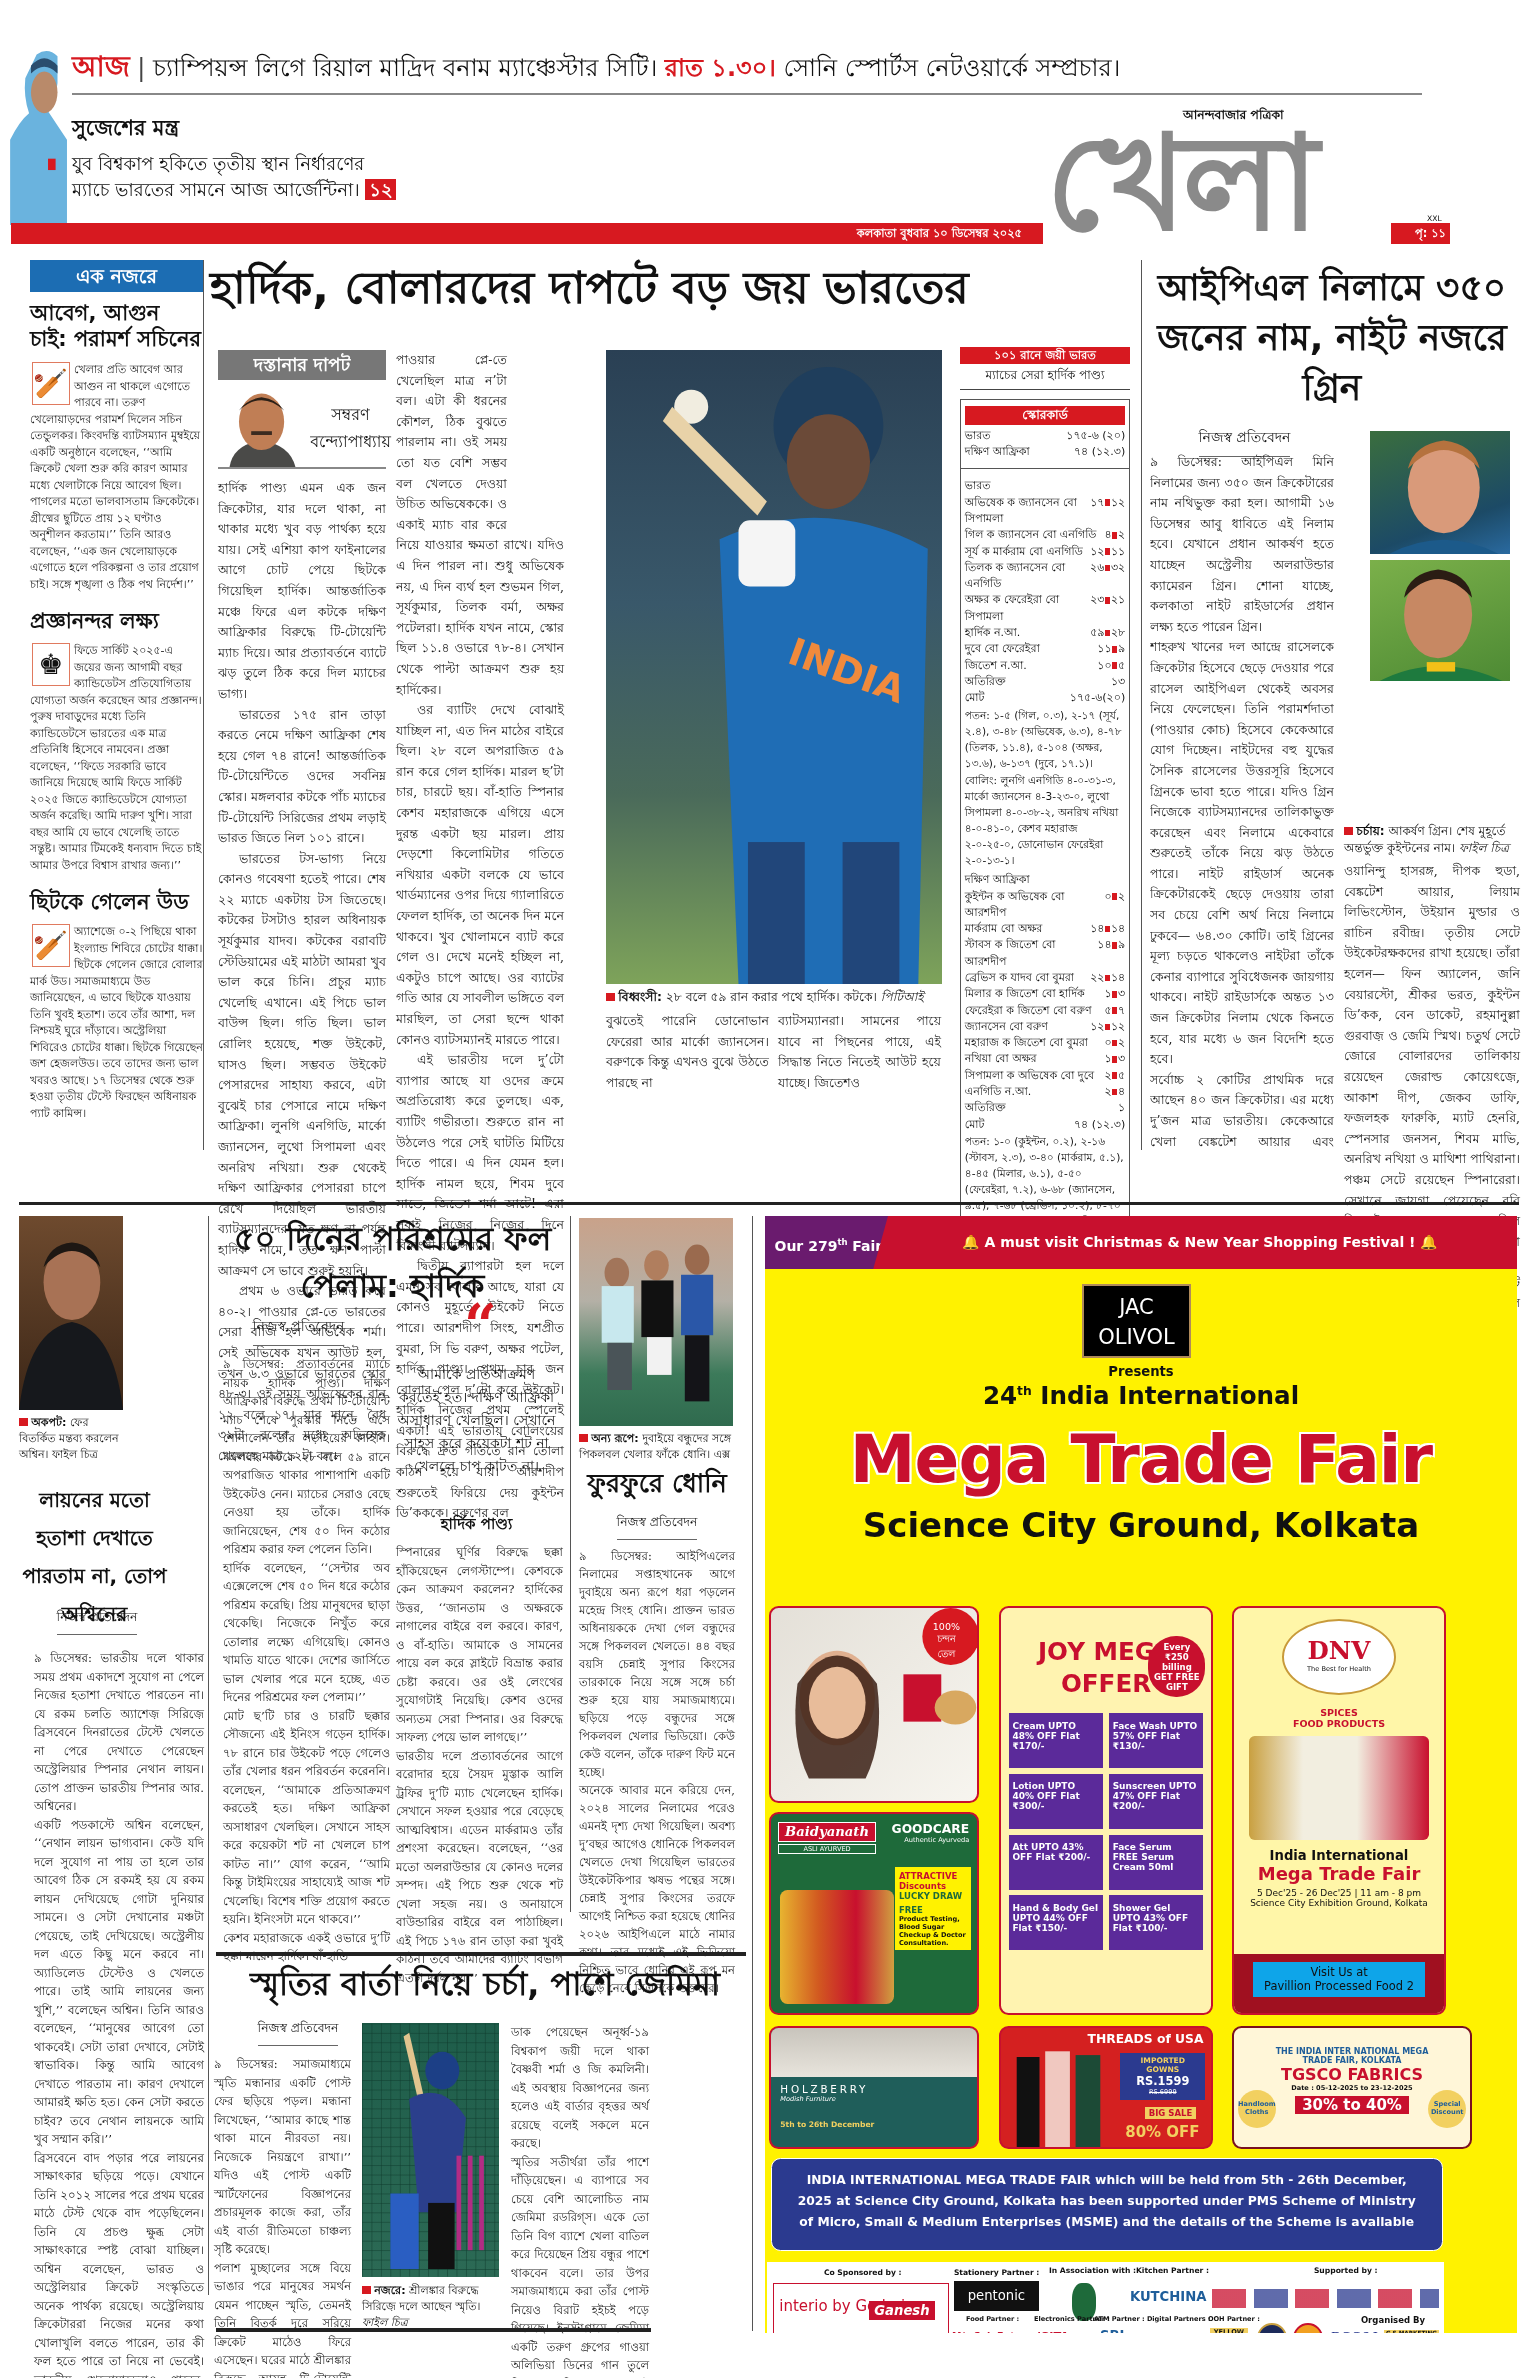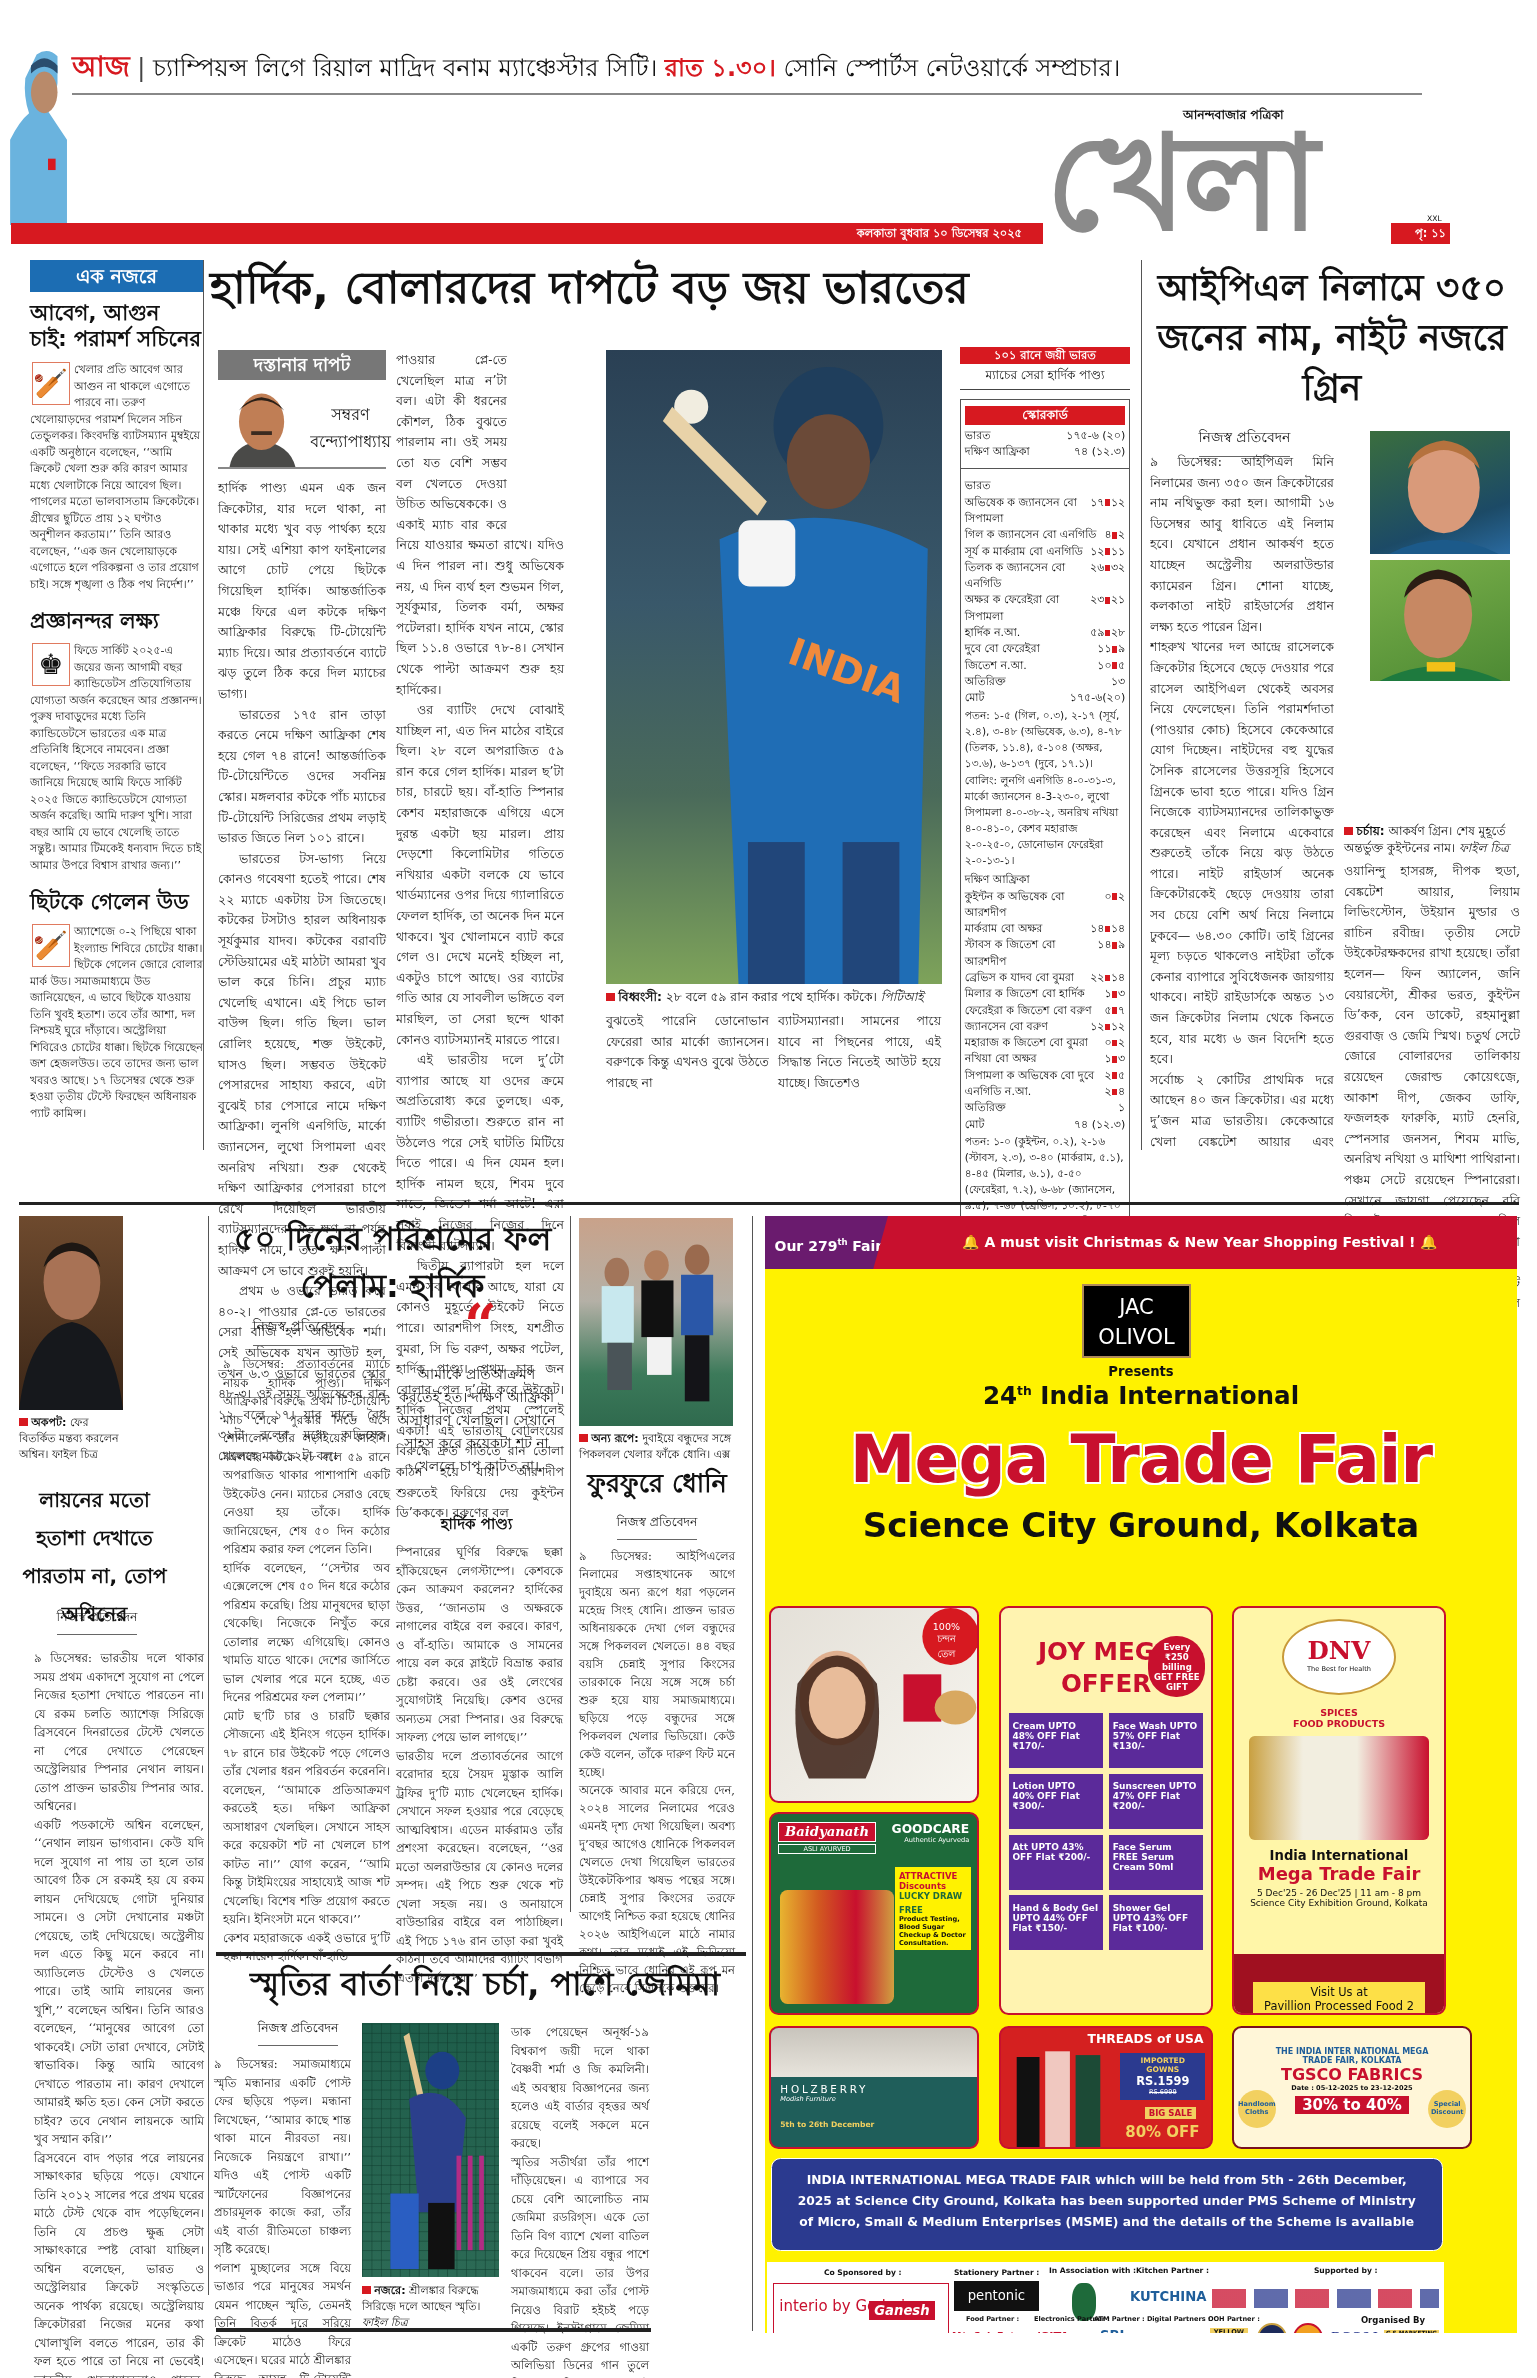--- a/index.html
+++ b/index.html
@@ -37,20 +37,28 @@
 
   <div class="abs" style="left:72px;top:45px;width:1325px;height:38px;display:flex;align-items:baseline;gap:7.6px;font-family:'DejaVu Sans',sans-serif;font-size:24px;">
     <span style="color:#d71920;font-weight:bold;font-size:28px;">আজ</span>
     <span style="color:#444;">|</span>
     <span>চ্যাম্পিয়ন্স লিগে রিয়াল মাদ্রিদ বনাম ম্যাঞ্চেস্টার সিটি।</span>
     <span style="color:#d71920;font-weight:bold;">রাত ১.৩০।</span>
     <span>সোনি স্পোর্টস নেটওয়ার্কে সম্প্রচার।</span>
   </div>
   <div class="abs" style="left:72px;top:93px;width:1350px;height:1.9px;background:#888;"></div>
 
+  <div class="abs" style="left:72px;top:112px;width:530px;font-family:'DejaVu Sans',sans-serif;">
+    <div style="font-size:21px;font-weight:bold;margin-bottom:3.8px;">সুজেশের মন্ত্র</div>
+    <div style="font-size:18px;line-height:26.5px;">যুব বিশ্বকাপ হকিতে তৃতীয় স্থান নির্ধারণের</div>
+    <div style="font-size:18px;line-height:26.5px;">
+      <span>ম্যাচে ভারতের সামনে আজ আর্জেন্টিনা।</span>
+      <span style="background:#d71920;color:#fff;padding:0 3.8px;font-weight:bold;">১২</span>
+    </div>
+  </div>
 
   <div class="abs" style="left:1183px;top:106px;font-family:'DejaVu Sans',sans-serif;font-size:12.3px;font-weight:bold;">আনন্দবাজার পত্রিকা</div>
   <div class="abs" style="left:1046px;top:112px;font-family:'DejaVu Sans',sans-serif;font-size:132px;font-weight:bold;color:#8a8a8a;line-height:142px;letter-spacing:-3.8px;">খেলা</div>
 
   <div class="abs" style="left:11.4px;top:223px;width:1032px;height:21px;background:#d71920;"></div>
   <div class="abs" style="left:530px;top:225px;width:492px;text-align:right;color:#fff;font-family:'DejaVu Sans',sans-serif;font-size:11.4px;font-weight:bold;line-height:17px;">কলকাতা বুধবার ১০ ডিসেম্বর ২০২৫</div>
   <div class="abs" style="left:1427px;top:214px;font-size:7.6px;font-family:'DejaVu Sans',sans-serif;">XXL</div>
   <div class="abs" style="left:1391px;top:223px;width:59px;height:21px;background:#d71920;"></div>
   <div class="abs" style="left:1391px;top:225px;width:55px;text-align:right;color:#fff;font-family:'DejaVu Sans',sans-serif;font-size:11.4px;font-weight:bold;">পৃ: ১১</div>
 </div>
@@ -419,21 +427,21 @@
       <div style="font-size:6.6px;">The Best for Health</div>
     </div>
     <div style="color:#c8102e;font-weight:bold;font-size:9.5px;margin-top:11.4px;">SPICES</div>
     <div style="color:#c8102e;font-weight:bold;font-size:9.5px;">FOOD PRODUCTS</div>
     <div style="margin:7.6px auto;width:180px;height:104px;background:linear-gradient(90deg,#c9a040,#f2eee0 30%,#f2eee0 60%,#c8102e);border-radius:5.7px;"></div>
     <div style="font-weight:bold;font-size:13.2px;">India International</div>
     <div style="font-weight:bold;font-size:18px;color:#c8102e;">Mega Trade Fair</div>
     <div style="font-size:9px;margin-top:3.8px;">5 Dec'25 - 26 Dec'25 | 11 am - 8 pm</div>
     <div style="font-size:9px;">Science City Exhibition Ground, Kolkata</div>
     <div style="position:absolute;left:0;bottom:0;width:100%;height:59px;background:#a01020;padding:7.6px 19px;">
-      <div style="background:#fde047;padding:3.8px;margin-top:20px;">
+      <div style="background:#0ea5e9;padding:3.8px;">
         <div style="font-size:11.4px;">Visit Us at</div>
         <div style="font-size:11.4px;">Pavillion Processed Food 2</div>
       </div>
     </div>
   </div>
   <div style="position:absolute;left:3.8px;top:596px;width:210px;height:203px;border:2.8px solid #c8102e;border-radius:9.5px;background:#1e6a3a;overflow:hidden;color:#fff;">
     <div style="display:flex;justify-content:space-between;padding:7.6px;">
       <div>
           <div style="background:#c8102e;font-family:'DejaVu Serif',serif;font-style:italic;font-weight:bold;font-size:13.2px;padding:1.9px 5.7px;border:1.9px solid #fff;">Baidyanath</div>
           <div style="font-size:6.6px;text-align:center;border:0.9px solid #fff;margin-top:1.9px;">ASLI AYURVED</div>

